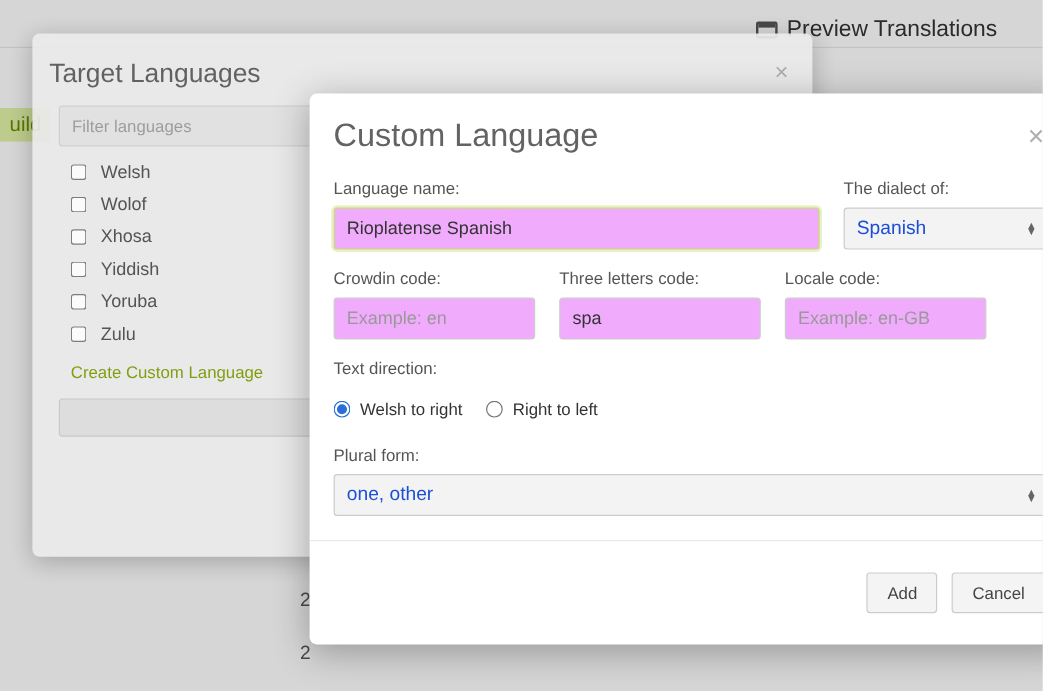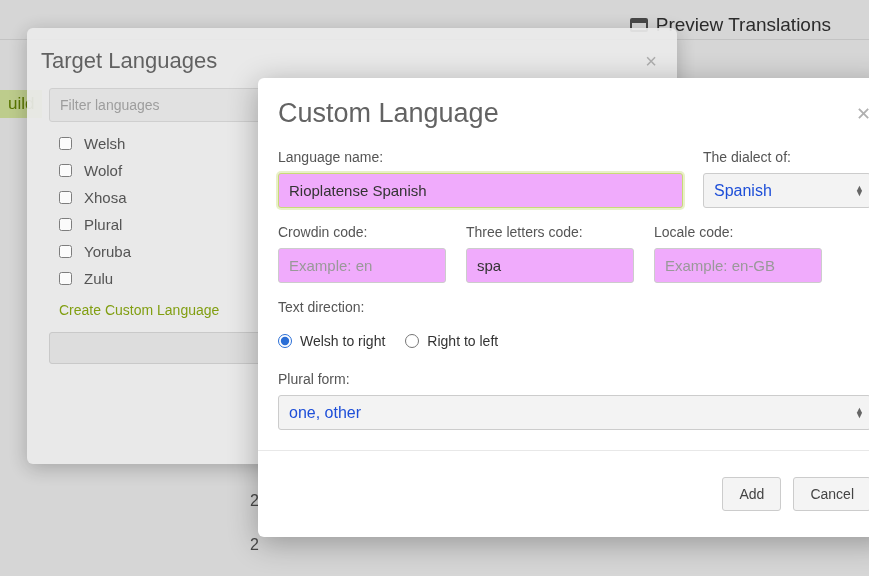--- a/index.html
+++ b/index.html
@@ -285,21 +285,21 @@
       <li class="lang-item">
           <input type="checkbox" style="">
           <span>Wolof</span>
         </li>
       <li class="lang-item">
           <input type="checkbox" style="">
           <span>Xhosa</span>
         </li>
       <li class="lang-item">
           <input type="checkbox" style="">
-          <span>Plural</span>
+          <span>Yiddish</span>
         </li>
       <li class="lang-item">
           <input type="checkbox" style="">
           <span>Yoruba</span>
         </li>
       <li class="lang-item">
           <input type="checkbox" style="">
           <span>Zulu</span>
         </li>
     </ul>

